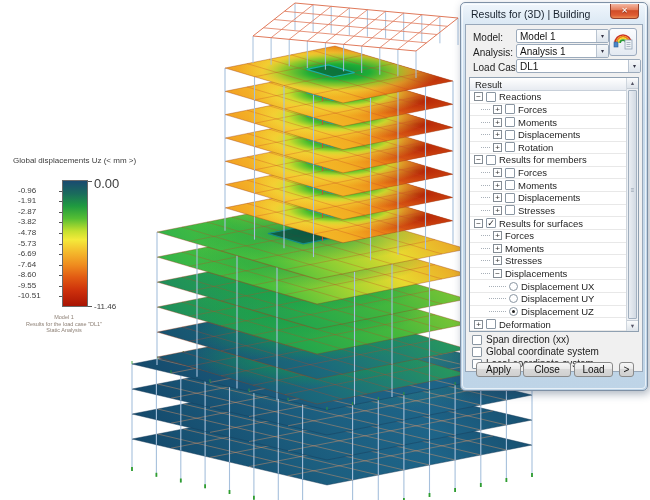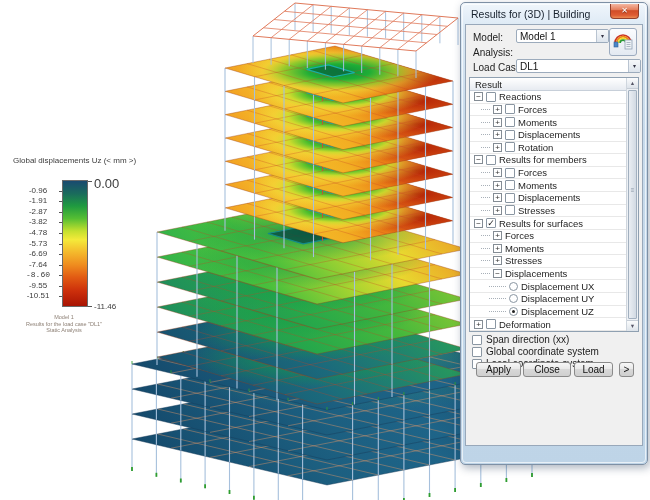--- a/index.html
+++ b/index.html
@@ -8,29 +8,29 @@
   #stage { position:relative; width:650px; height:500px; background:#fff; overflow:hidden; }
 
   
   #viewport { position:absolute; inset:0; }
   #viewport svg { position:absolute; inset:0; }
 
   
   #legend { position:absolute; left:0; top:150px; width:150px; height:200px; z-index:5; }
   .lg-title { position:absolute; left:13px; top:6px; font-size:8px; color:#3c3c3c; white-space:nowrap; }
   .lg-bar { position:absolute; left:62px; top:30px; width:26px; height:127px; border:1px solid #6a6a6a; }
-  .lg-tick { position:absolute; left:18px; width:40px; text-align:center; font-size:8px; color:#3c3c3c; line-height:8px; }
+  .lg-tick { position:absolute; left:18px; width:40px; text-align:left; font-size:8px; color:#3c3c3c; line-height:8px; }
   .lg-dash { position:absolute; left:59px; width:3px; height:1px; background:#555; }
   .lg-dash-r { position:absolute; left:88px; width:4px; height:1px; background:#555; }
   .lg-max { position:absolute; left:94px; top:26px; font-size:13px; color:#3c3c3c; }
   .lg-min { position:absolute; left:94px; top:152px; font-size:8px; color:#3c3c3c; }
   .lg-footer { position:absolute; left:12px; top:164px; width:104px; text-align:center; font-size:5.5px; line-height:6.5px; color:#8c7f74; }
 
   
-  #dialog { position:absolute; left:460px; top:2px; width:188px; height:463px; z-index:10;
+  #dialog { position:absolute; left:460px; top:2px; width:188px; height:389px; z-index:10;
     background:linear-gradient(180deg,#f0f6fc 0%,#d9e7f3 6%,#c8dbec 28%,#bed4e7 100%);
     border:1px solid #7e90a5; border-radius:5px; box-shadow:2px 3px 9px rgba(40,60,90,.38); }
   #dialog::before { content:""; position:absolute; inset:1px; border:1px solid rgba(255,255,255,.65); border-radius:4px; pointer-events:none; }
   .dlg-title { position:absolute; left:10px; top:5px; font-size:10.5px; color:#18222e; }
   .dlg-close { position:absolute; right:8px; top:1px; width:29px; height:15px; border:1px solid #93402c; border-top:none;
     border-radius:0 0 4px 4px; background:linear-gradient(180deg,#f4b7a2 0%,#e5805f 40%,#d14c27 48%,#de5c33 80%,#eb8a52 100%);
     color:#fff; font-size:8px; line-height:13px; text-align:center; text-shadow:0 1px 1px rgba(0,0,0,.4); cursor:pointer; }
   .dlg-client { position:absolute; left:4px; right:4px; top:21px; bottom:18px; background:#f0f0f0; border:1px solid #98a8ba; }
 
   .fld-label { position:absolute; left:7px; font-size:10px; color:#222; }
@@ -674,21 +674,21 @@
         <div class="lg-tick" style="top: 68.3333px;">-3.82</div>
         <div class="lg-dash" style="top: 72.3333px;"></div>
         <div class="lg-tick" style="top: 78.9167px;">-4.78</div>
         <div class="lg-dash" style="top: 82.9167px;"></div>
         <div class="lg-tick" style="top: 89.5px;">-5.73</div>
         <div class="lg-dash" style="top: 93.5px;"></div>
         <div class="lg-tick" style="top: 100.083px;">-6.69</div>
         <div class="lg-dash" style="top: 104.083px;"></div>
         <div class="lg-tick" style="top: 110.667px;">-7.64</div>
         <div class="lg-dash" style="top: 114.667px;"></div>
-        <div class="lg-tick" style="top: 121.25px; font-family: Liberation Mono, monospace;">-8.60</div>
+        <div class="lg-tick" style="top: 121.25px;">-8.60</div>
         <div class="lg-dash" style="top: 125.25px;"></div>
         <div class="lg-tick" style="top: 131.833px;">-9.55</div>
         <div class="lg-dash" style="top: 135.833px;"></div>
         <div class="lg-tick" style="top: 142.417px;">-10.51</div>
         <div class="lg-dash" style="top: 146.417px;"></div>
       </div>
     <div class="lg-dash-r" style="top:31px;"></div>
     <div class="lg-dash-r" style="top:156px;"></div>
     <div class="lg-max">0.00</div>
     <div class="lg-min">-11.46</div>
@@ -703,20 +703,24 @@
     <div class="dlg-title">Results for (3D) | Building</div>
     <div class="dlg-close">✕</div>
 
     <div class="dlg-client">
       <span class="fld-label" style="top:7px;">Model:</span>
       <span class="fld-label" style="top:22px;text-align:center;">Analysis:</span>
       <span class="fld-label" style="top:37px;">Load Case:</span>
 
       <div class="combo" style="top:4px; width:93px;">
         <span>Model 1</span>
+        <span class="arr">▾</span>
+      </div>
+      <div class="combo" style="top:19px; width:93px;">
+        <span>Analysis 1</span>
         <span class="arr">▾</span>
       </div>
       <div class="combo" style="top:34px; width:125px;">
         <span>DL1</span>
         <span class="arr">▾</span>
       </div>
 
       <div class="btn-palette">
         <span>
           <svg width="22" height="20" viewBox="0 0 22 20">

